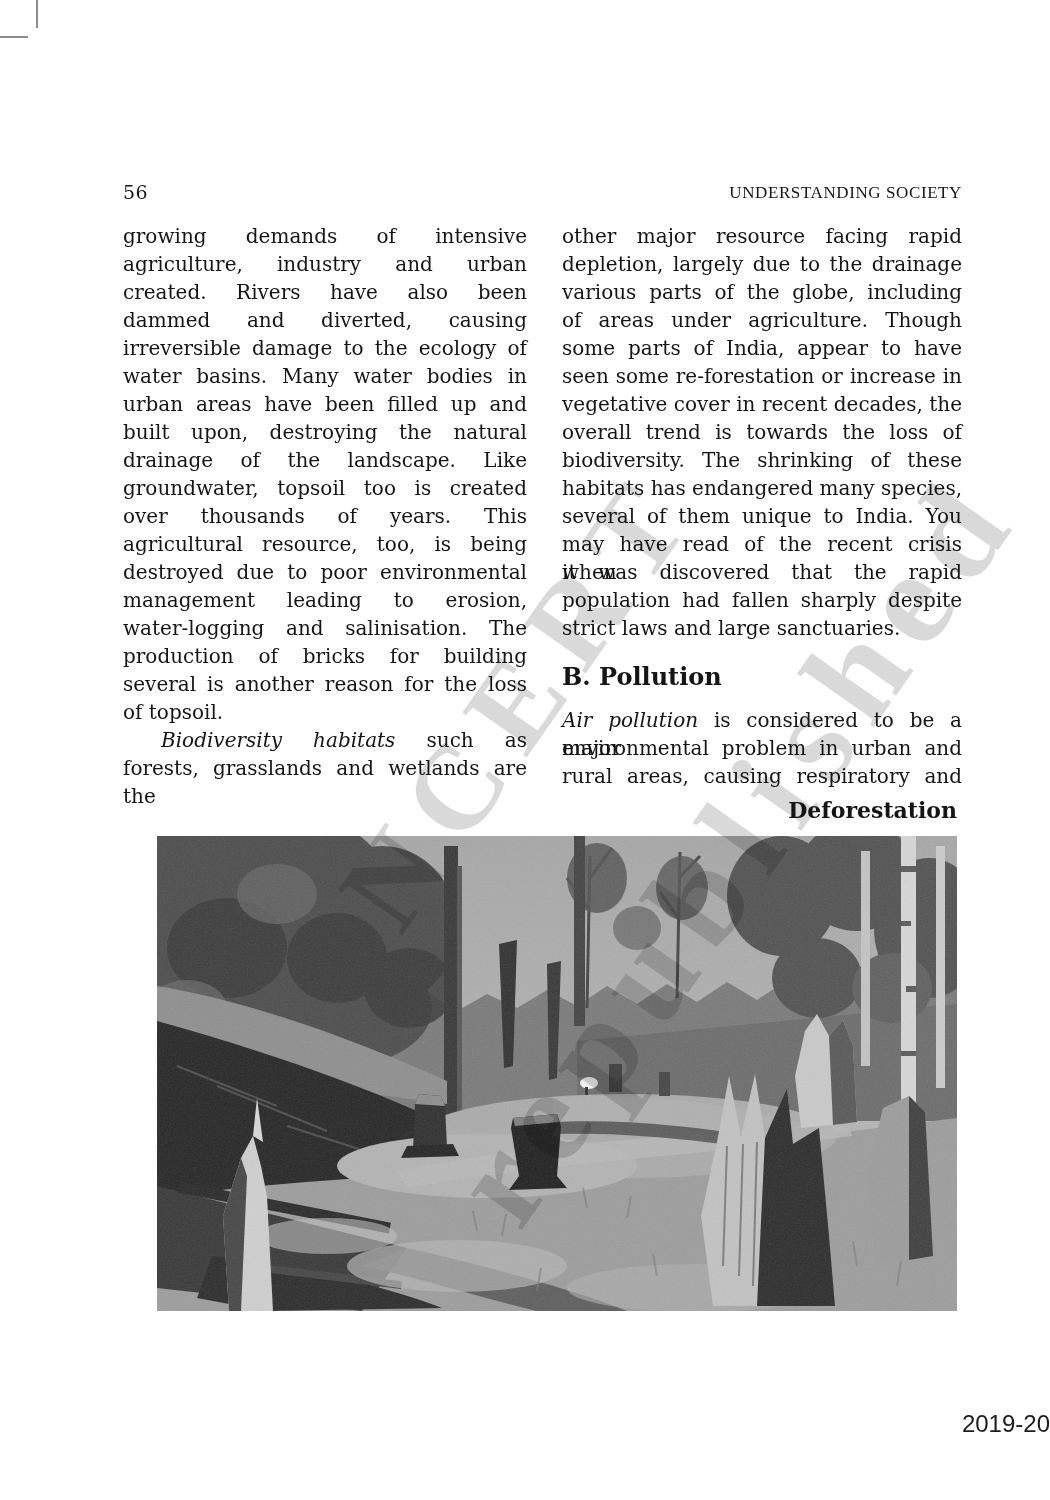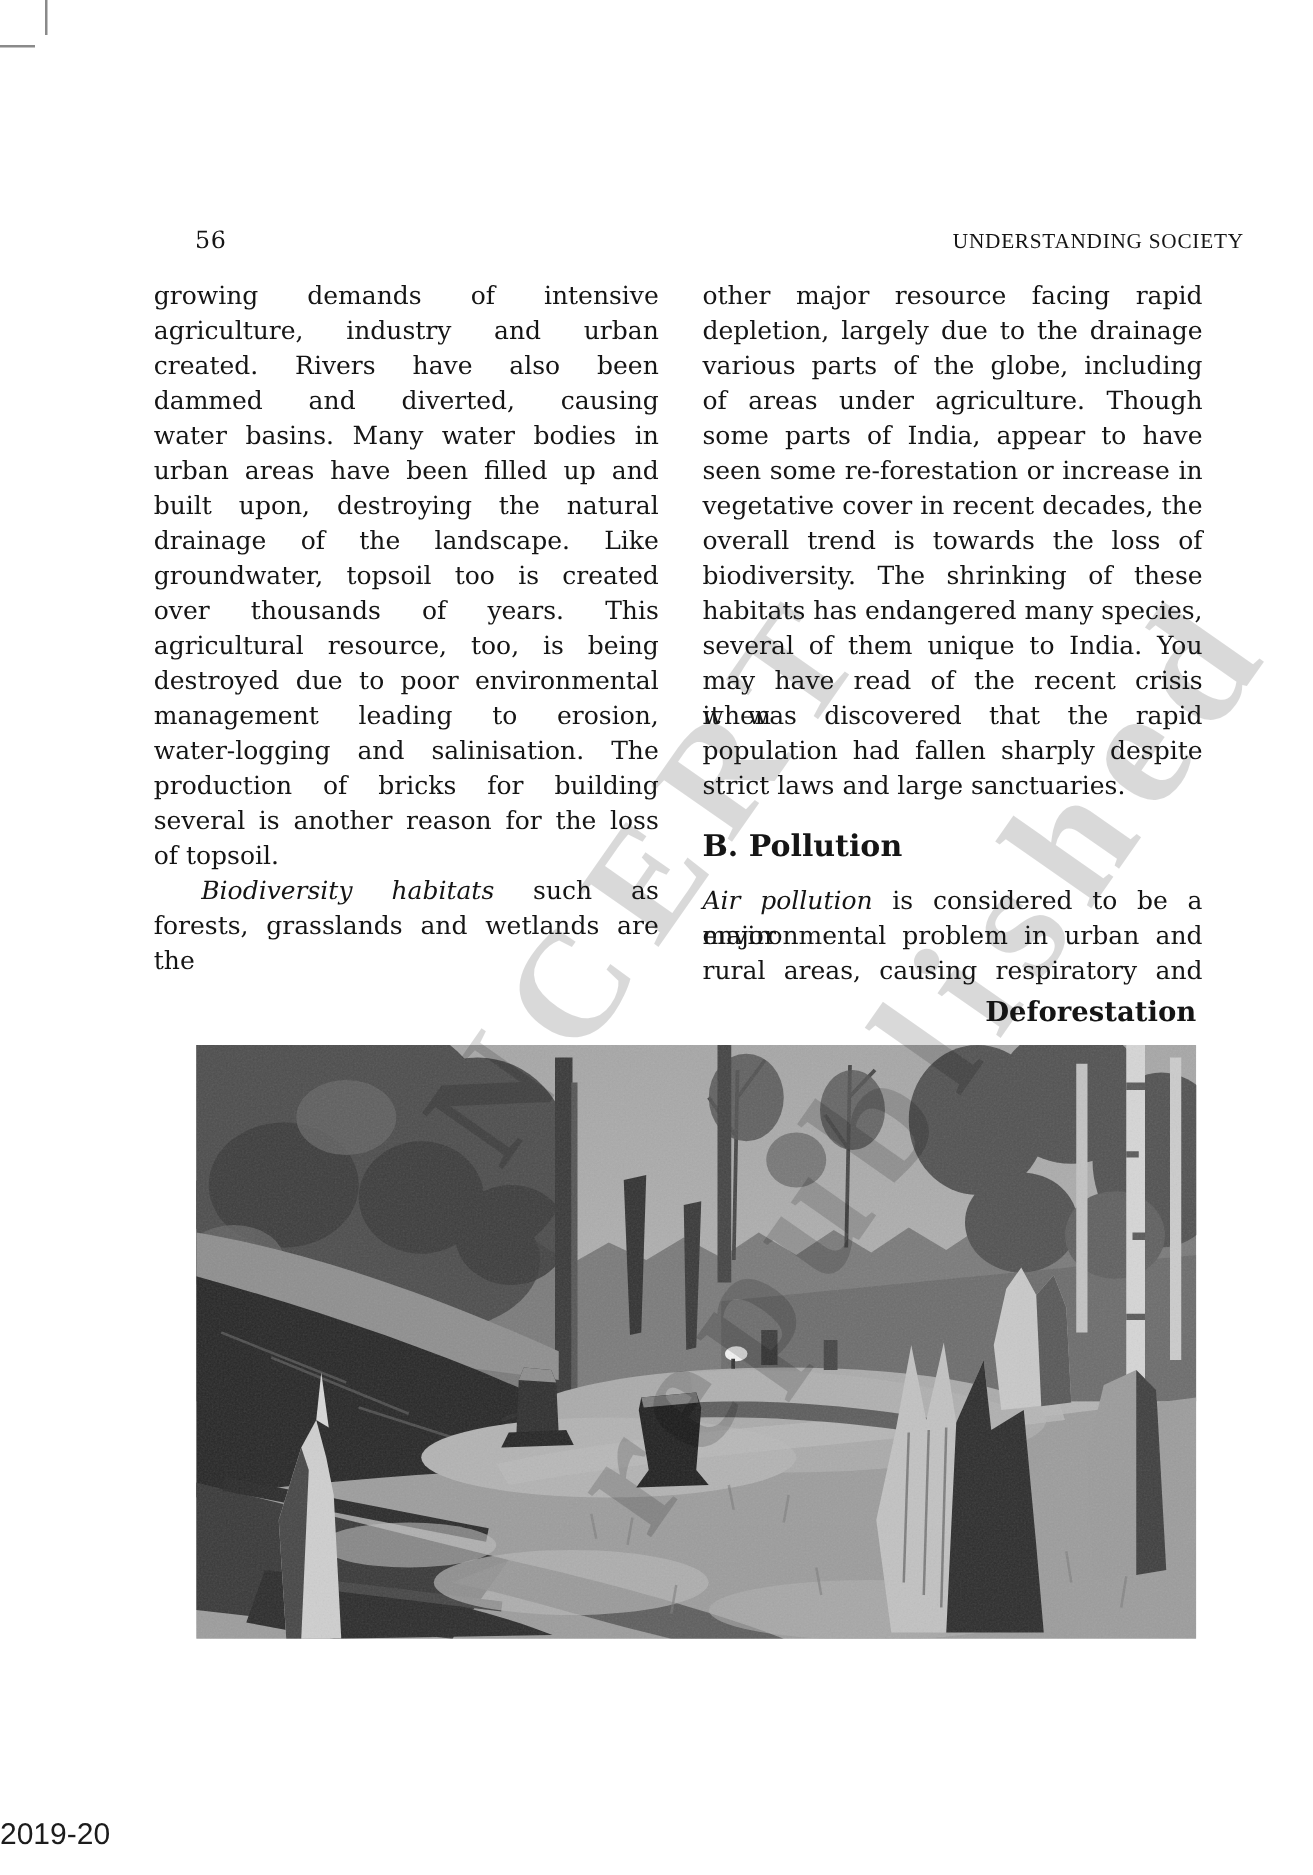--- a/index.html
+++ b/index.html
@@ -2,21 +2,21 @@
 <html><head>
 <meta charset="utf-8">
 <style>
   html,body{margin:0;padding:0;background:#ffffff;}
   .page{position:relative;width:1050px;height:1500px;background:#ffffff;overflow:hidden;
         font-family:"DejaVu Serif", serif;color:#151515;}
   
   .cropv{position:absolute;left:36px;top:0;width:2px;height:28px;background:#8a8a8a;}
   .croph{position:absolute;left:0;top:36px;width:28px;height:2px;background:#8a8a8a;}
   
-  .pageheader{position:absolute;left:123px;top:181px;width:839px;height:24px;margin-left:33px;}
+  .pageheader{position:absolute;left:123px;top:181px;width:839px;height:24px;}
   .pnum{position:absolute;left:0;top:0;font-size:19px;letter-spacing:.5px;}
   .ptitle{position:absolute;right:0;top:2px;font-size:17px;letter-spacing:.6px;
           font-family:"Liberation Serif", serif;}
   
   .col{position:absolute;top:222px;font-size:20px;line-height:28px;}
   #col-left{left:123px;width:404px;}
   #col-right{left:562px;width:400px;}
   .tline{height:28px;text-align:justify;text-align-last:justify;white-space:normal;}
   .tline.endp{text-align-last:left;}
   .tline.indent{text-indent:38px;}
@@ -27,22 +27,22 @@
               font-weight:bold;font-size:22px;}
   .photo{position:absolute;left:157px;top:836px;width:800px;height:475px;z-index:1;}
   .photo svg{display:block;width:800px;height:475px;}
   
   .wm{position:absolute;z-index:2;color:rgba(0,0,0,0.15);font-family:"Liberation Serif", serif;
       font-weight:bold;pointer-events:none;white-space:nowrap;}
   #wm1{left:256px;top:630px;font-size:120px;letter-spacing:22px;transform:rotate(-55deg);}
   #wm2{left:295px;top:770px;font-size:135px;letter-spacing:18px;transform:rotate(-55deg);}
   .content{position:relative;z-index:3;}
   
-  .pagefooter{position:absolute;left:0;top:1410px;width:1050px;text-align:left;
-              font-family:"Liberation Sans", sans-serif;font-size:24px;color:#1c1c1c;z-index:3;margin-top:44px;}
+  .pagefooter{position:absolute;left:0;top:1410px;width:1050px;text-align:right;
+              font-family:"Liberation Sans", sans-serif;font-size:24px;color:#1c1c1c;z-index:3;}
 </style>
 </head>
 <body>
 
 <div class="page">
 
   <div class="cropv"></div>
   <div class="croph"></div>
 
   <div class="wm" id="wm1">NCERT</div>
@@ -53,20 +53,21 @@
     <div class="pageheader">
       <span class="pnum">56</span>
       <span class="ptitle">UNDERSTANDING SOCIETY</span>
     </div>
 
     <div class="col" id="col-left">
       <div class="tline">growing demands of intensive</div>
       <div class="tline">agriculture, industry and urban</div>
       <div class="tline">created.  Rivers have also been</div>
       <div class="tline">dammed and diverted, causing</div>
+      <div class="tline">irreversible damage to the ecology of</div>
       <div class="tline">water basins.  Many water bodies in</div>
       <div class="tline">urban areas have been filled up and</div>
       <div class="tline">built upon, destroying the natural</div>
       <div class="tline">drainage of the landscape.  Like</div>
       <div class="tline">groundwater, topsoil too is created</div>
       <div class="tline">over thousands of years.  This</div>
       <div class="tline">agricultural resource, too, is being</div>
       <div class="tline">destroyed due to poor environmental</div>
       <div class="tline">management leading to erosion,</div>
       <div class="tline">water-logging and salinisation.  The</div>

